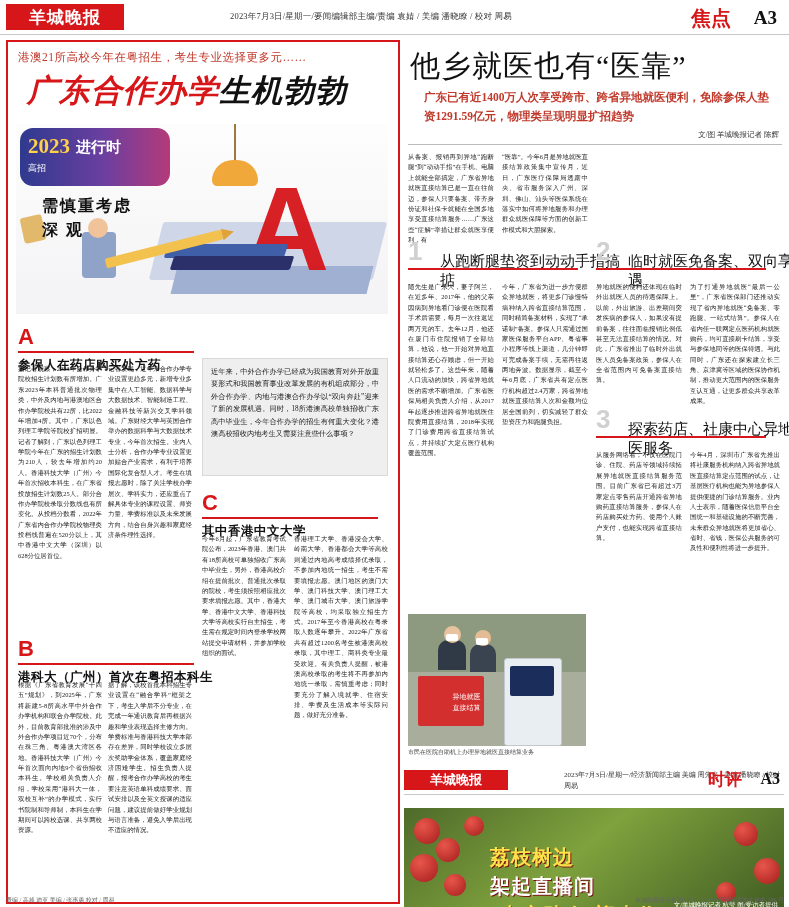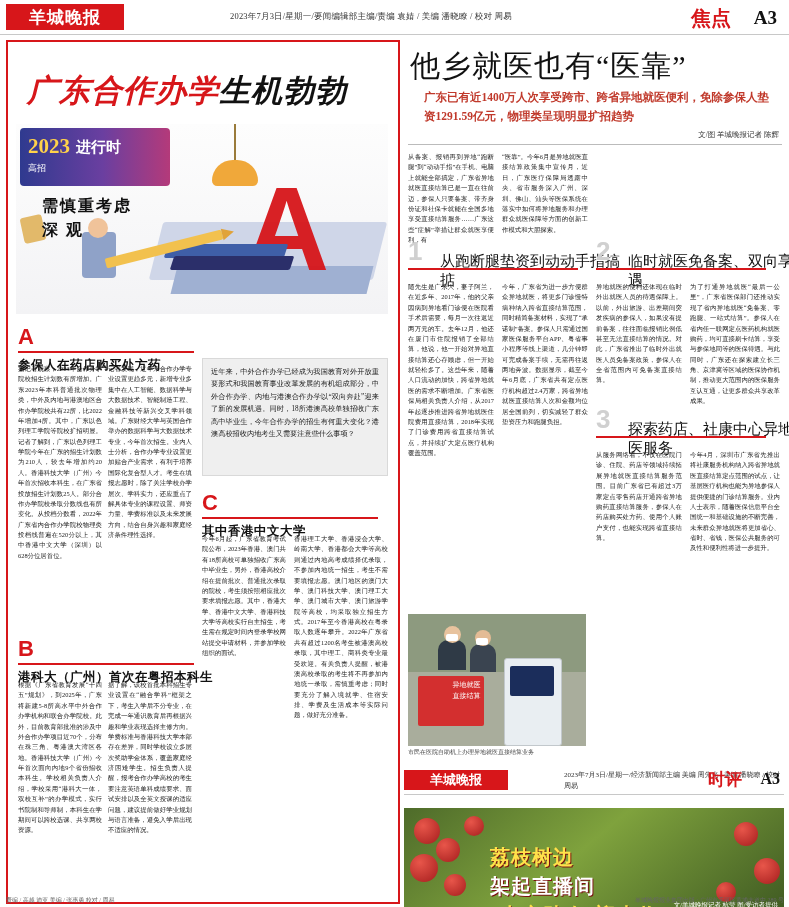--- a/index.html
+++ b/index.html
@@ -28,21 +28,21 @@
   .lead-line{position:absolute;left:10px;top:8px;font-size:11.5px;color:#c0392b;letter-spacing:0.5px;}
   .head1{position:absolute;left:19px;top:28px;font-size:31px;font-weight:bold;color:#d7161a;letter-spacing:1px;
     font-family:"Liberation Serif",serif;white-space:nowrap;font-style:italic;}
   .head1 .blk{color:#111;}
   .byline1{position:absolute;left:240px;top:92px;font-size:8px;color:#444;}
 
   
   .illus{position:absolute;left:8px;top:82px;width:372px;height:190px;overflow:hidden;}
   .ill-bg{position:absolute;left:0;top:0;width:372px;height:190px;background:linear-gradient(180deg,#fdfdfd 0%,#f3f3f5 100%);}
   .gz-badge{position:absolute;left:4px;top:4px;width:150px;height:58px;
-    background:linear-gradient(90deg,#2f3a8f 0%,#6a3fa0 55%,#b43a7a 100%);border-radius:4px;}
+    background:linear-gradient(90deg,#2f3a8f 0%,#6a3fa0 55%,#b43a7a 100%);border-radius:13px;}
   .gz-badge .b1{position:absolute;left:8px;top:6px;color:#ffd24a;font-size:21px;font-weight:bold;}
   .gz-badge .b2{position:absolute;left:56px;top:10px;color:#fff;font-size:15px;font-weight:bold;}
   .gz-badge .b3{position:absolute;left:8px;top:34px;color:#fff;font-size:9px;}
   .two-year{position:absolute;left:26px;top:72px;font-size:16px;font-weight:bold;color:#111;letter-spacing:2px;}
   .two-year2{position:absolute;left:26px;top:96px;font-size:16px;font-weight:bold;color:#111;letter-spacing:2px;}
   .scroll-ic{position:absolute;left:6px;top:92px;width:22px;height:26px;background:#e2b96a;border-radius:3px;transform:rotate(-12deg);}
   .desk{position:absolute;left:140px;top:70px;width:224px;height:110px;}
   .desk .top{position:absolute;left:0;top:28px;width:224px;height:58px;background:#cfd6e8;transform:skewX(-14deg);border-radius:3px;}
   .desk .front{position:absolute;left:18px;top:72px;width:196px;height:28px;background:#9fb0d2;transform:skewX(-14deg);}
   .book1{position:absolute;left:150px;top:120px;width:120px;height:14px;background:#3f5fa8;transform:skewX(-18deg);border-radius:2px;}
@@ -104,21 +104,21 @@
   .rc9{left:596px;top:450px;width:86px;height:280px;}
   .rc10{left:690px;top:450px;width:90px;height:280px;}
 
   
   .photo{position:absolute;left:408px;top:614px;width:178px;height:132px;overflow:hidden;background:#6f7a62;}
   .ph-wall{position:absolute;left:0;top:0;width:178px;height:58px;background:#8d9a7f;}
   .ph-floor{position:absolute;left:0;top:58px;width:178px;height:74px;background:#a9ad9c;}
   .ph-kiosk{position:absolute;left:96px;top:44px;width:56px;height:86px;background:#e9eef2;border:1px solid #c2c8cc;border-radius:3px;}
   .ph-screen{position:absolute;left:102px;top:52px;width:44px;height:30px;background:#1b2d5b;border-radius:2px;}
   .ph-red{position:absolute;left:10px;top:62px;width:66px;height:50px;background:#d32f2f;border-radius:2px;}
-  .ph-red span{display:block;color:#fff;font-size:7px;text-align:center;margin-top:4px;line-height:1.5;padding-left:31px;}
+  .ph-red span{display:block;color:#fff;font-size:7px;text-align:center;margin-top:16px;line-height:1.5;padding-left:31px;}
   .ph-p1{position:absolute;left:30px;top:26px;width:28px;height:30px;background:#2f3a46;border-radius:10px 10px 0 0;}
   .ph-p1h{position:absolute;left:36px;top:12px;width:17px;height:17px;border-radius:50%;background:#e8c39e;}
   .ph-p2{position:absolute;left:62px;top:30px;width:26px;height:28px;background:#3a4450;border-radius:10px 10px 0 0;}
   .ph-p2h{position:absolute;left:67px;top:16px;width:16px;height:16px;border-radius:50%;background:#e3bb95;}
   .ph-mask{position:absolute;width:12px;height:7px;background:#fff;border-radius:2px;}
   .photocap{position:absolute;left:408px;top:748px;width:178px;font-size:6px;color:#444;line-height:1.5;}
 
   
   .bot{position:absolute;left:404px;top:768px;width:380px;height:134px;}
   .bot-head{position:absolute;left:0;top:0;width:380px;height:26px;border-bottom:1px solid #c8c8c8;}
@@ -145,20 +145,21 @@
 <div class="page">
 
   <div class="masthead">
     <div class="logo-box">羊城晚报</div>
     <div class="mh-line">2023年7月3日/星期一/要闻编辑部主编/责编 袁婧 / 美编 潘晓瞭 / 校对 周易</div>
     <div class="mh-focus">焦点</div>
     <div class="mh-a3">A3</div>
   </div>
 
   <div class="leftbox">
+    <div class="lead-line">港澳21所高校今年在粤招生，考生专业选择更多元……</div>
     <div class="head1">
       <span>广东合作办学</span><span class="blk">生机勃勃</span>
     </div>
     <div class="byline1">羊城晚报记者 孙唯 实习生 郑若彤 邹苹</div>
 
     <div class="illus">
       <div class="ill-bg"></div>
       <div class="gz-badge">
         <div class="b1">2023</div>
         <div class="b2">进行时</div>

